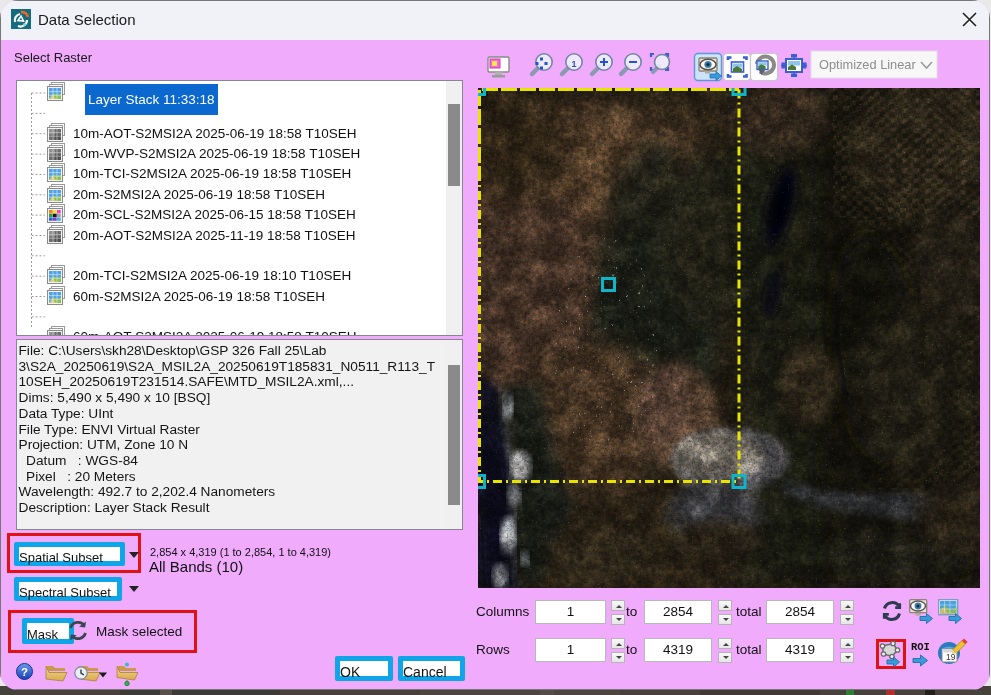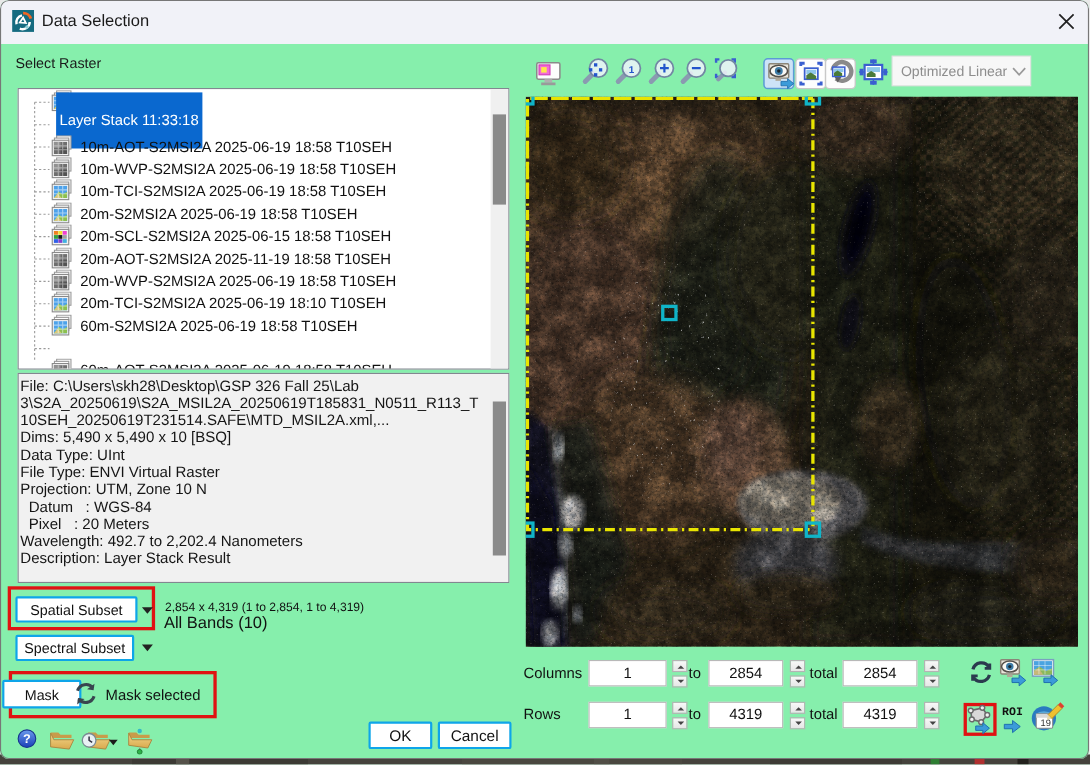--- a/index.html
+++ b/index.html
@@ -1,44 +1,44 @@
 <!DOCTYPE html>
 <html><head>
 <meta charset="utf-8">
 <style>
 html,body{margin:0;padding:0;width:991px;height:695px;overflow:hidden}
 body{font-family:"Liberation Sans",sans-serif;background:#e9e9e9;position:relative}
 .abs{position:absolute}
 #backstrip{left:0;top:686px;width:991px;height:9px;background:#45423c}
-#win{left:0;top:0;width:990px;height:690px;background:#86efac;border-radius:8px;overflow:hidden}
+#win{left:0;top:0;width:990px;height:690px;background:#f0abfc;border-radius:18px;overflow:hidden}
 #winborder{left:0;top:0;width:990px;height:690px;border:1px solid #777;border-radius:8px;box-sizing:border-box;z-index:50;pointer-events:none}
 #titlebar{left:0;top:0;width:100%;height:40px;background:#f1f2f8}
 #title{left:38px;top:11px;font-size:15px;color:#1a1a1a}
 #closex{left:957px;top:7px;width:26px;height:26px}
 .lbl{font-size:13px;color:#1a1a1a}
 #selraster{left:14px;top:50px}
 #listbox{left:16px;top:80px;width:447px;height:256px;background:#fff;border:1px solid #828790;box-sizing:border-box;overflow:hidden}
 .row{position:absolute;left:0;height:20px;width:100%}
 .rowtxt{position:absolute;left:56px;top:2px;font-size:13.5px;color:#101010;white-space:nowrap}
-.rowsel{background:#0a68cf;color:#fff;padding:18px 3px;left:34px;top:1px}
+.rowsel{background:#0a68cf;color:#fff;padding:8px 3px;left:68px;top:1px}
 .licon{position:absolute;left:28px;top:-1px}
 #lbscroll{left:446px;top:81px;width:16px;height:254px;background:#f0f0f0}
 #lbthumb{left:448px;top:104px;width:12px;height:82px;background:#8a8a8a}
 #infobox{left:16px;top:339px;width:447px;height:191px;background:#f1f1f1;border:1px solid #828790;box-sizing:border-box}
 #infotext{left:18.5px;top:343px;width:430px;font-size:13.7px;line-height:15.7px;color:#151515;white-space:pre}
 #ibscroll{left:446px;top:340px;width:16px;height:189px;background:#f0f0f0}
 #ibthumb{left:448px;top:365px;width:12px;height:140px;background:#8a8a8a}
 .redbox{border:3px solid #e01212;box-sizing:border-box}
 #red1{left:7px;top:533px;width:134px;height:40px}
 #red2{left:8px;top:610px;width:189px;height:43px}
 #red3{left:876px;top:639px;width:30px;height:30px}
-.btn{position:absolute;background:#fff;border:2px solid #0ea5e9;border-radius:2px;box-sizing:border-box;font-size:13px;color:#111;text-align:center}
+.btn{position:absolute;background:#fff;border:5px solid #0ea5e9;border-radius:2px;box-sizing:border-box;font-size:13px;color:#111;}
 #bSpatial{left:14px;top:542px;width:111px;height:24px;line-height:22px}
 #bSpectral{left:14px;top:577px;width:108px;height:24px;line-height:22px}
-#bMask{left:2px;top:618px;width:72px;height:26px;line-height:24px}
+#bMask{left:22px;top:618px;width:52px;height:26px;line-height:24px}
 #bOK{left:335px;top:656px;width:58px;height:25px;line-height:23px;font-size:14px}
 #bCancel{left:398px;top:656px;width:67px;height:25px;line-height:23px;font-size:14px}
 .drop{width:0;height:0;border-left:5px solid transparent;border-right:5px solid transparent;border-top:6px solid #222}
 #dd1{left:129px;top:552px}
 #dd2{left:129px;top:586px}
 #txtSpatial{left:150px;top:546px;font-size:11px;color:#111}
 #txtSpectral{left:149px;top:558px;font-size:15px;color:#111}
 #txtMask{left:96px;top:624px;font-size:13.5px;color:#111}
 
 #img{left:478px;top:88px;width:502px;height:500px}
@@ -182,32 +182,20 @@
 <svg class="licon" width="22" height="21" viewBox="0 0 22 21">
           <rect x="6.5" y="0.5" width="13" height="12" fill="#fdfdfd" stroke="#9a9a9a"></rect>
           <rect x="4.5" y="2.5" width="13" height="12" fill="#fdfdfd" stroke="#9a9a9a"></rect>
           <rect x="2.5" y="4.5" width="15" height="14" fill="#f2f2f2" stroke="#8a8a8a"></rect>
           <rect x="4" y="6" width="12" height="11" fill="#6e6e6e"></rect>
           <rect x="4" y="6" width="6" height="5.5" fill="#929292"></rect>
           <rect x="10" y="11.5" width="6" height="5.5" fill="#525252"></rect>
           <path d="M8 6 v11 M12 6 v11 M4 9.6 h12 M4 13.2 h12" stroke="rgba(210,210,210,.6)" stroke-width="1"></path>
         </svg>
 <span class="rowtxt">20m-AOT-S2MSI2A 2025-11-19 18:58 T10SEH</span>
-</div>
-<div class="row" style="top:164.8px">
-<svg class="licon" width="22" height="21" viewBox="0 0 22 21">
-          <rect x="6.5" y="0.5" width="13" height="12" fill="#fdfdfd" stroke="#9a9a9a"></rect>
-          <rect x="4.5" y="2.5" width="13" height="12" fill="#fdfdfd" stroke="#9a9a9a"></rect>
-          <rect x="2.5" y="4.5" width="15" height="14" fill="#f2f2f2" stroke="#8a8a8a"></rect>
-          <rect x="4" y="6" width="12" height="11" fill="#6e6e6e"></rect>
-          <rect x="4" y="6" width="6" height="5.5" fill="#929292"></rect>
-          <rect x="10" y="11.5" width="6" height="5.5" fill="#525252"></rect>
-          <path d="M8 6 v11 M12 6 v11 M4 9.6 h12 M4 13.2 h12" stroke="rgba(210,210,210,.6)" stroke-width="1"></path>
-        </svg>
-<span class="rowtxt">20m-WVP-S2MSI2A 2025-06-19 18:58 T10SEH</span>
 </div>
 <div class="row" style="top:185.2px">
 <svg class="licon" width="22" height="21" viewBox="0 0 22 21">
           <rect x="6.5" y="0.5" width="13" height="12" fill="#fdfdfd" stroke="#9a9a9a"></rect>
           <rect x="4.5" y="2.5" width="13" height="12" fill="#fdfdfd" stroke="#9a9a9a"></rect>
           <rect x="2.5" y="4.5" width="15" height="14" fill="#f2f2f2" stroke="#8a8a8a"></rect>
           <rect x="4" y="6" width="12" height="11" fill="#4da2ea"></rect>
           <path d="M4 17 L8.5 11 L12 13.5 L16 11.3 L16 17 Z" fill="#8cc050"></path>
           <path d="M4 17 L7.5 12.8 L11 17 Z" fill="#d9c87e"></path>
           <path d="M8 6 v11 M12 6 v11 M4 9.6 h12 M4 13.2 h12" stroke="rgba(255,255,255,.5)" stroke-width="1"></path>

